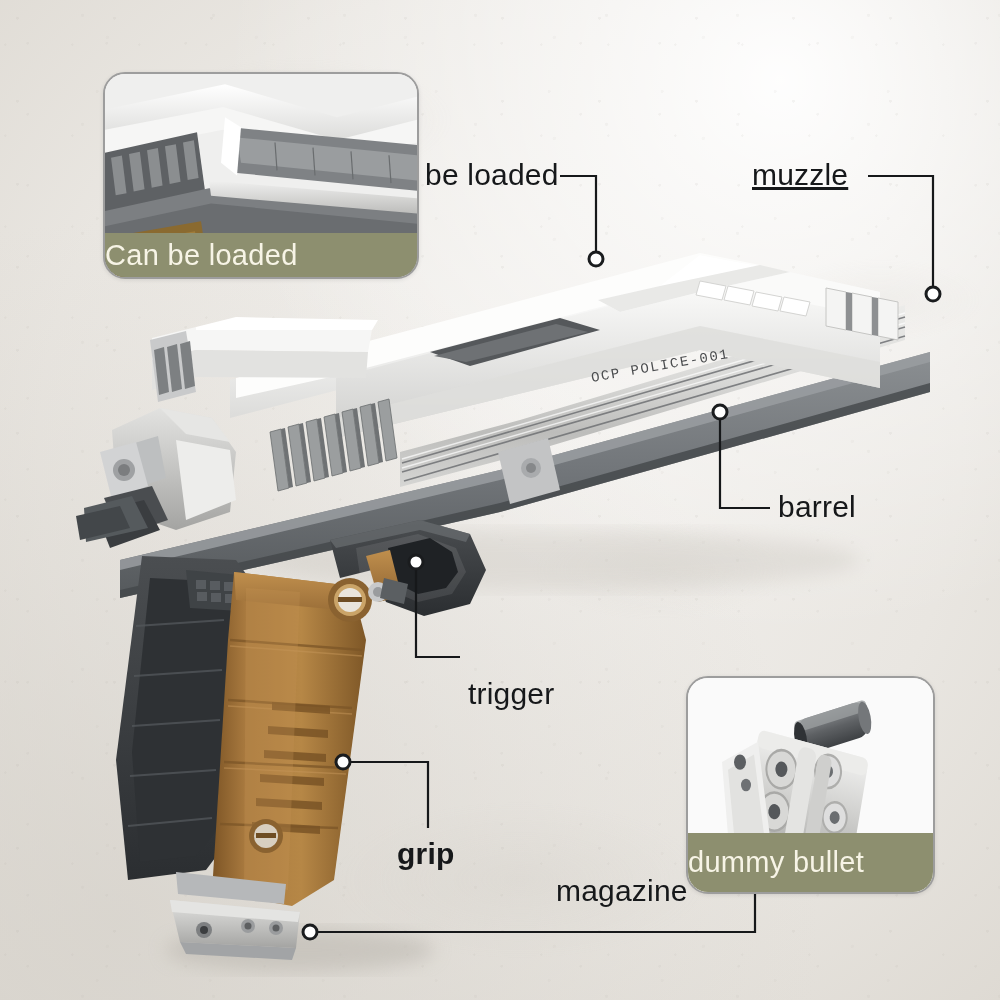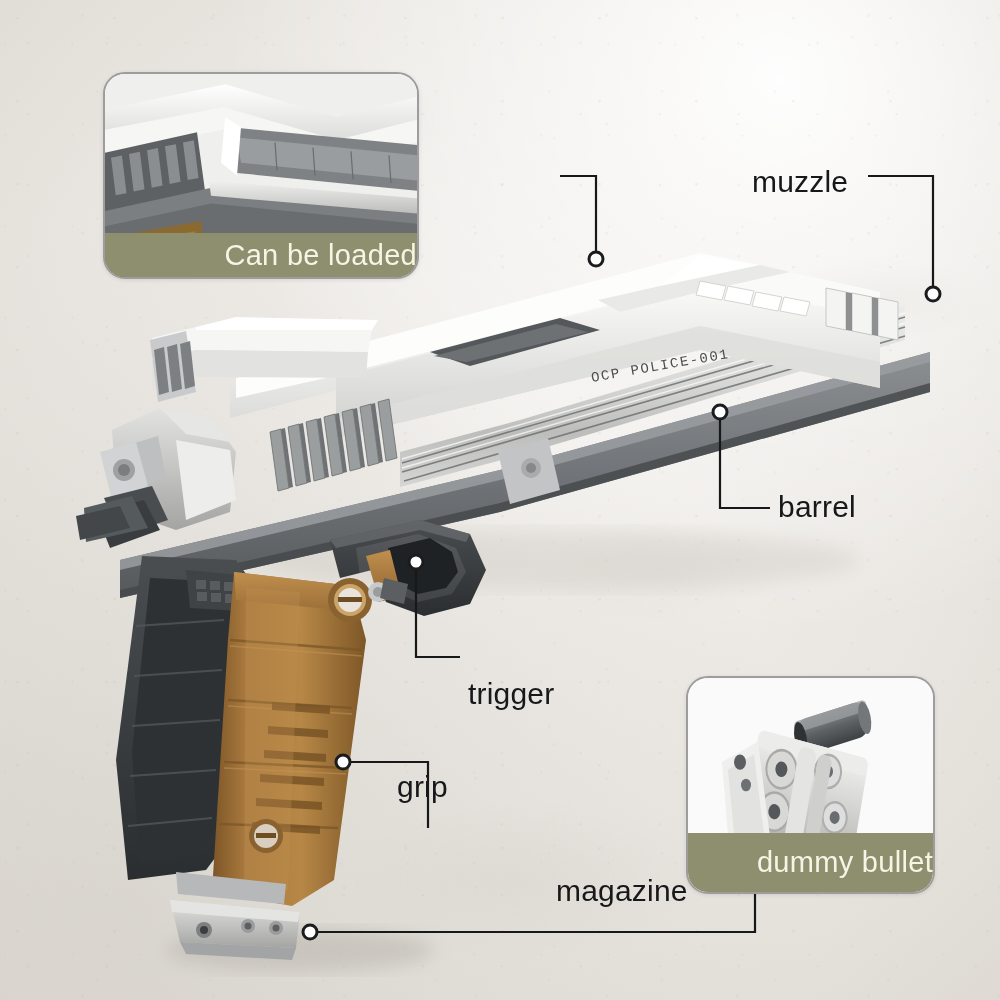--- a/index.html
+++ b/index.html
@@ -80,21 +80,21 @@
     background: #f2f1ef;
     box-shadow: 0 1px 4px rgba(0,0,0,0.10);
   }
   .inset-photo { position: absolute; left: 0; right: 0; top: 0; }
   .inset-caption {
     position: absolute;
     left: 0; right: 0; bottom: 0;
     background: #8d8f6f;
     display: flex;
     align-items: center;
-    justify-content: flex-end;
+    justify-content: flex-start;
   }
 </style>
 </head>
 <body>
 
 <div id="stage">
 
   <div class="backdrop"></div>
   <div class="backdrop-smudge"></div>
   <div class="backdrop-grain"></div>
@@ -352,24 +352,25 @@
         <circle cx="596" cy="259" r="7" fill="#ffffff" stroke="#1a1c1e" stroke-width="3"></circle>
         <circle cx="933" cy="294" r="7" fill="#ffffff" stroke="#1a1c1e" stroke-width="3"></circle>
         <circle cx="720" cy="412" r="7" fill="#ffffff" stroke="#1a1c1e" stroke-width="3"></circle>
         <circle cx="416" cy="562" r="7" fill="#ffffff" stroke="#1a1c1e" stroke-width="3"></circle>
         <circle cx="343" cy="762" r="7" fill="#ffffff" stroke="#1a1c1e" stroke-width="3"></circle>
         <circle cx="310" cy="932" r="7" fill="#ffffff" stroke="#1a1c1e" stroke-width="3"></circle>
       </g>
   </svg>
 
   <div class="callout-layer">
-    <div class="callout-label" style="left: 752px; top: 167px;">muzzle</div>
+    <div class="callout-label" style="left: 425px; top: 160px;">be loaded</div>
+    <div class="callout-label" style="left: 752px; top: 160px; text-decoration: underline;">muzzle</div>
     <div class="callout-label" style="left: 778px; top: 492px;">barrel</div>
     <div class="callout-label" style="left: 468px; top: 640px; margin-top: 39px;">trigger</div>
-    <div class="callout-label" style="left: 397px; top: 772px;">grip</div>
+    <div class="callout-label" style="left: 397px; top: 839px; font-weight: bold;">grip</div>
     <div class="callout-label" style="left: 556px; top: 876px;">magazine</div>
   </div>
 
   <div class="inset" id="inset-loaded" style="left: 103px; top: 72px; width: 312px; height: 203px;">
     <svg class="inset-photo" id="inset-loaded-photo" viewBox="0 0 312 160" preserveAspectRatio="none" style="height: 203px; width: 312px;">
       <defs>
         <linearGradient id="iwA" x1="0" y1="0" x2="0" y2="1">
           <stop offset="0%" stop-color="#ffffff"></stop>
             <stop offset="100%" stop-color="#d9d9d7"></stop>
         </linearGradient>

